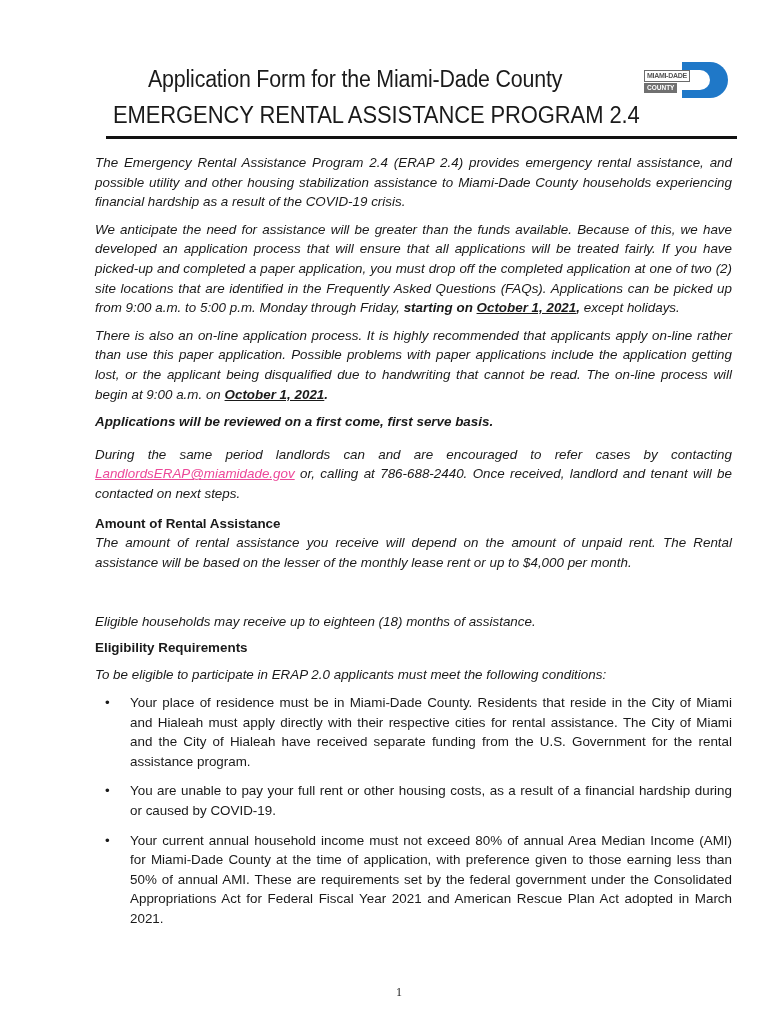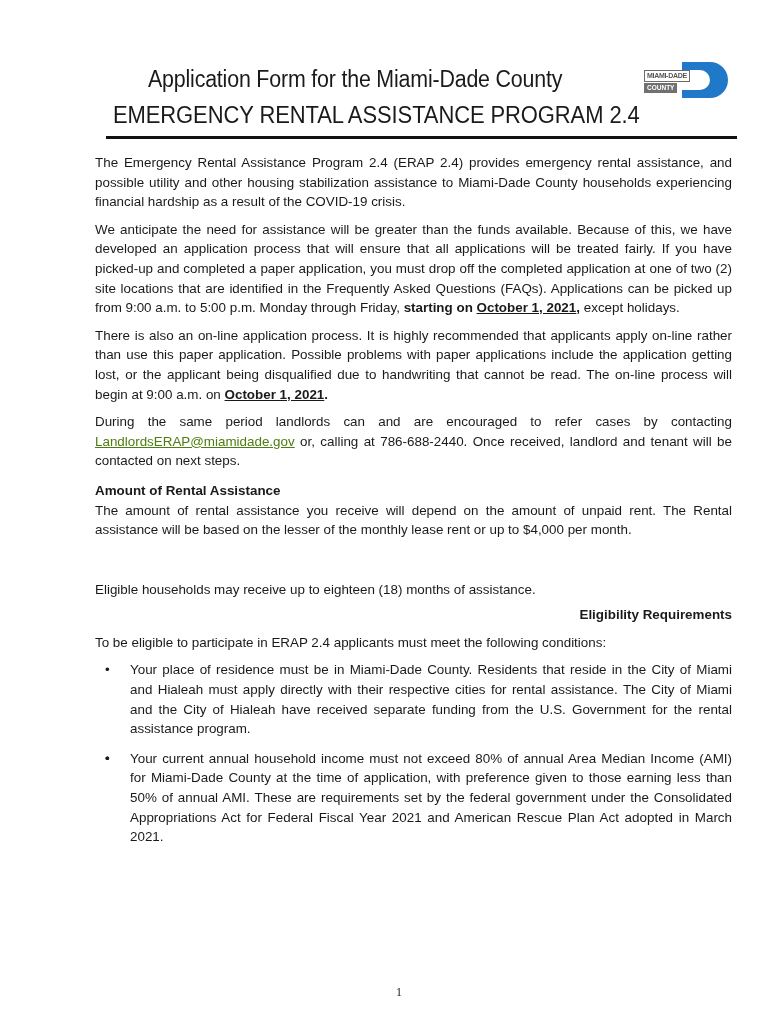--- a/index.html
+++ b/index.html
@@ -114,30 +114,31 @@
       position: absolute;
       left: 79px;
       top: 153px;
       width: 637px;
       font-size: 13.4px;
       line-height: 19.6px;
     }
     .body-text p {
       margin: 0 0 8px 0;
       text-align: justify;
+      font-style: italic;
     }
     .bold { font-weight: bold; }
     .bu { font-weight: bold; text-decoration: underline; margin-top: 44px; }
     .heading {
       font-weight: bold;
       margin: 0;
     }
     .link {
       text-decoration: underline;
-      color: #4d7c0f;
+      color: #ec4899;
     }
     ul.bullets {
       list-style: none;
       margin: 0;
       padding: 0;
     }
     ul.bullets li {
       position: relative;
       padding-left: 35px;
       margin-bottom: 10px;
@@ -175,31 +176,32 @@
   <div class="rule"></div>
 
   <div class="body-text">
 
     <p>The Emergency Rental Assistance Program 2.4 (ERAP 2.4) provides emergency rental assistance, and possible utility and other housing stabilization assistance to Miami-Dade County households experiencing financial hardship as a result of the COVID-19 crisis.</p>
 
     <p><span>We anticipate the need for assistance will be greater than the funds available. Because of this, we have developed an application process that will ensure that all applications will be treated fairly. If you have picked-up and completed a paper application, you must drop off the completed application at one of two (2) site locations that are identified in the Frequently Asked Questions (FAQs). Applications can be picked up from 9:00 a.m. to 5:00 p.m. Monday through Friday, </span><span class="bold">starting on </span><span class="bu">October 1, 2021</span><span class="bold">,</span><span> except holidays.</span></p>
 
     <p><span>There is also an on-line application process. It is highly recommended that applicants apply  on-line rather than use this paper application. Possible problems with paper applications include the application getting lost, or the applicant being disqualified due to handwriting that cannot be read. The on-line process will begin at 9:00 a.m. on </span><span class="bu">October 1, 2021</span><span class="bold">.</span></p>
 
+    <p class="bold" style="margin-bottom:13px;">Applications will be reviewed on a first come, first serve basis.</p>
 
     <p style="margin-bottom:10px;"><span>During the same period landlords can and are encouraged to refer cases by contacting </span><span class="link">LandlordsERAP@miamidade.gov</span><span> or, calling at 786-688-2440. Once received, landlord and tenant will be contacted on next steps.</span></p>
 
     <div class="heading">Amount of Rental Assistance</div>
     <p>The amount of rental assistance you receive will depend on the amount of unpaid rent. The Rental assistance will be based on the lesser of the monthly lease rent or up to $4,000 per month.</p>
     <p style="margin-bottom:6px;margin-top:40px;">Eligible households may receive up to eighteen (18) months of assistance.</p>
 
-    <div class="heading" style="margin-bottom:8px;text-align:right;">Eligibility Requirements</div>
-    <p>To be eligible to participate in ERAP 2.4 applicants must meet the following conditions:</p>
+    <div class="heading" style="margin-bottom:8px;">Eligibility Requirements</div>
+    <p>To be eligible to participate in ERAP 2.0 applicants must meet the following conditions:</p>
 
     <ul class="bullets">
       <li><span class="dot">•</span><span>Your place of residence must be in Miami-Dade County. Residents that reside in the City of Miami and Hialeah must apply directly with their respective cities for rental assistance. The City of Miami and the City of Hialeah have received separate funding from the U.S. Government for the rental assistance program.</span></li>
-      <li><span class="dot">•</span></li>
+      <li><span class="dot">•</span><span>You are unable to pay your full rent or other housing costs, as a result of a financial hardship during or caused by COVID-19.</span></li>
       <li><span class="dot">•</span><span>Your current annual household income must not exceed 80% of annual Area Median Income (AMI) for Miami-Dade County at the time of application, with preference given to those earning less than 50% of annual AMI. These are requirements set by the federal government under the Consolidated Appropriations Act for Federal Fiscal Year 2021 and American Rescue Plan Act adopted in March 2021.</span></li>
     </ul>
   </div>
 
   <div class="page-number">1</div>
 </div>
 
 </body></html>

